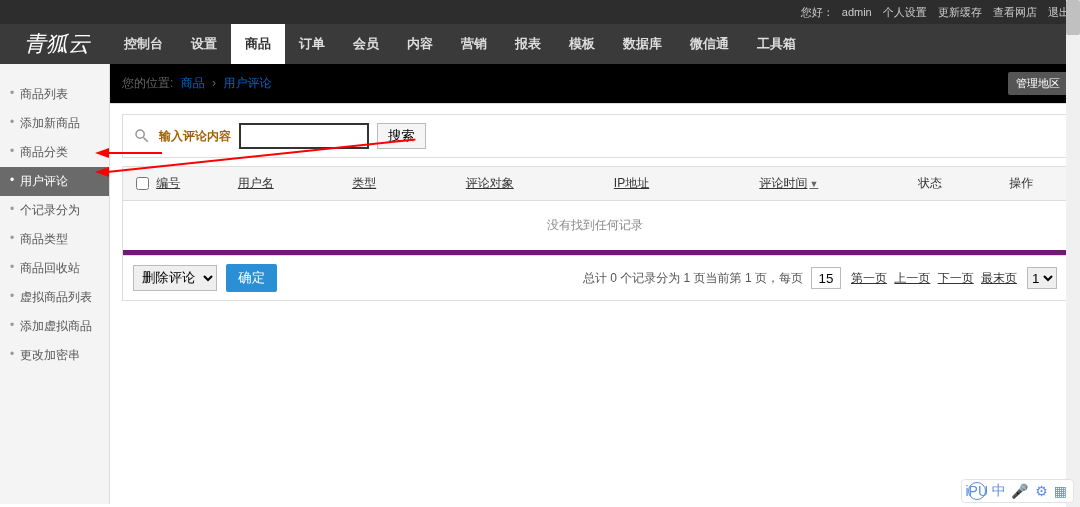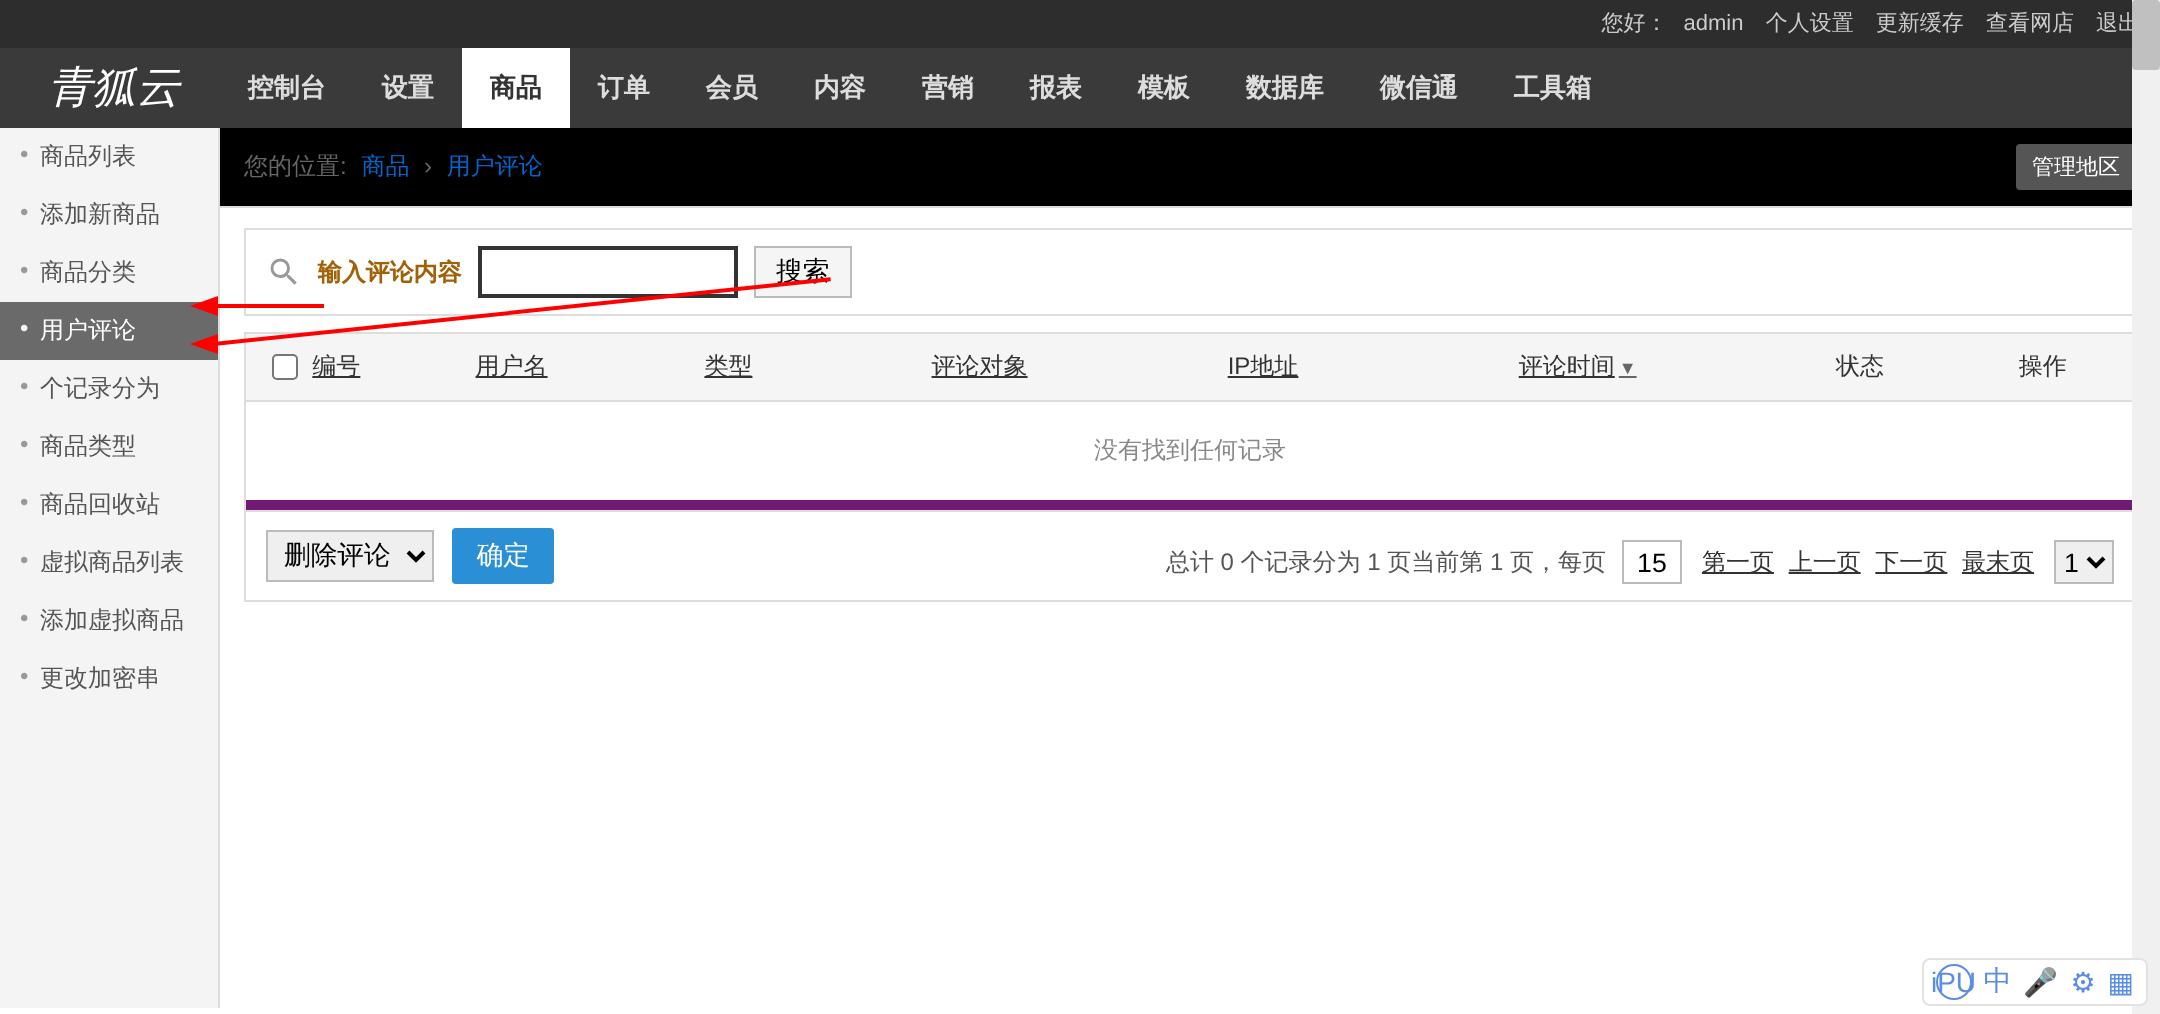--- a/index.html
+++ b/index.html
@@ -9,21 +9,21 @@
     .topbar span, .topbar a { color: #ccc; margin-left: 8px; text-decoration: none; cursor: pointer; }
     
     .navbar { background: #3a3a3a; height: 40px; display: flex; align-items: center; }
     .logo { color: #fff; font-size: 22px; font-family: Liberation Mono, monospace; font-style: italic; padding: 0 20px; width: 110px; text-align: right; }
     .nav-tabs { display: flex; height: 40px; }
     .nav-tab { padding: 0 14px; color: #ddd; line-height: 40px; cursor: pointer; font-size: 13px; font-weight: bold; }
     .nav-tab.active { background: #fff; color: #333; }
     
     .container { display: flex; position: relative; }
     
-    .sidebar { width: 110px; background: #f4f4f4; border-right: 1px solid #ddd; min-height: 440px; padding-top: 0; }
+    .sidebar { width: 110px; background: #f4f4f4; border-right: 1px solid #ddd; min-height: 440px; padding-top: 16px; }
     .side-item { padding: 6px 0 6px 20px; color: #555; cursor: pointer; position: relative; font-size: 12px; }
     .side-item::before { content: "•"; position: absolute; left: 10px; color: #999; }
     .side-item.active { background: #6a6a6a; color: #fff; }
     .side-item.active::before { color: #fff; }
     
     .main { flex: 1; padding: 0; min-width: 0; }
     
     .breadcrumb { background: #000000; border-bottom: 1px solid #ddd; padding: 8px 12px; display: flex; justify-content: space-between; align-items: center; color: #666; gap: 36px; }
     .breadcrumb-left a { color: #0066cc; text-decoration: none; margin: 0 4px; }
     .manage-btn { background: #555; color: #fff; padding: 4px 8px; border: none; font-size: 11px; cursor: pointer; border-radius: 2px; }
@@ -40,21 +40,21 @@
     .tablewrap { border: 1px solid #ddd; }
     table { width: 100%; border-collapse: collapse; }
     thead { background: #f5f5f5; }
     th { text-align: center; padding: 8px 4px; border-bottom: 1px solid #ddd; font-weight: normal; color: #333; font-size: 12px; }
     th span { text-decoration: underline; cursor: pointer; }
     th.chkcol { width: 70px; }
     th input[type=checkbox] { vertical-align: middle; margin-right: 4px; }
     .caret { font-size: 9px; color: #666; margin-left: 2px; }
     .nodata td { text-align: center; padding: 16px 0; color: #888; border-bottom: 5px solid #701a75; }
     
-    .footerbar { padding: 8px 10px; display: flex; justify-content: space-between; align-items: flex-end; border: 1px solid #ddd; border-top: none; }
+    .footerbar { padding: 8px 10px; display: flex; justify-content: space-between; align-items: center; border: 1px solid #ddd; border-top: none; }
     .bulk select { height: 26px; border: 1px solid #bbb; padding: 0 4px; }
     .bulk button { background: #2a8fd4; color: #fff; border: none; padding: 5px 12px; margin-left: 6px; border-radius: 2px; cursor: pointer; }
     .pager { display: flex; align-items: center; gap: 8px; color: #555; }
     .pager input { width: 30px; height: 22px; text-align: center; border: 1px solid #bbb; }
     .pager .plinks a { color: #333; text-decoration: underline; margin: 0 2px; cursor: pointer; }
     .pager select { height: 22px; border: 1px solid #bbb; }
     
     .arrow1 { position: absolute; top: 88px; left: 95px; pointer-events: none; }
     .arrow1::before { content: ""; display: block; width: 0; height: 0; border-top: 5px solid transparent; border-bottom: 5px solid transparent; border-right: 14px solid red; position: absolute; left: 0; top: -4px; }
     .arrow1::after { content: ""; display: block; width: 55px; height: 2px; background: red; position: absolute; left: 12px; top: 0; }

